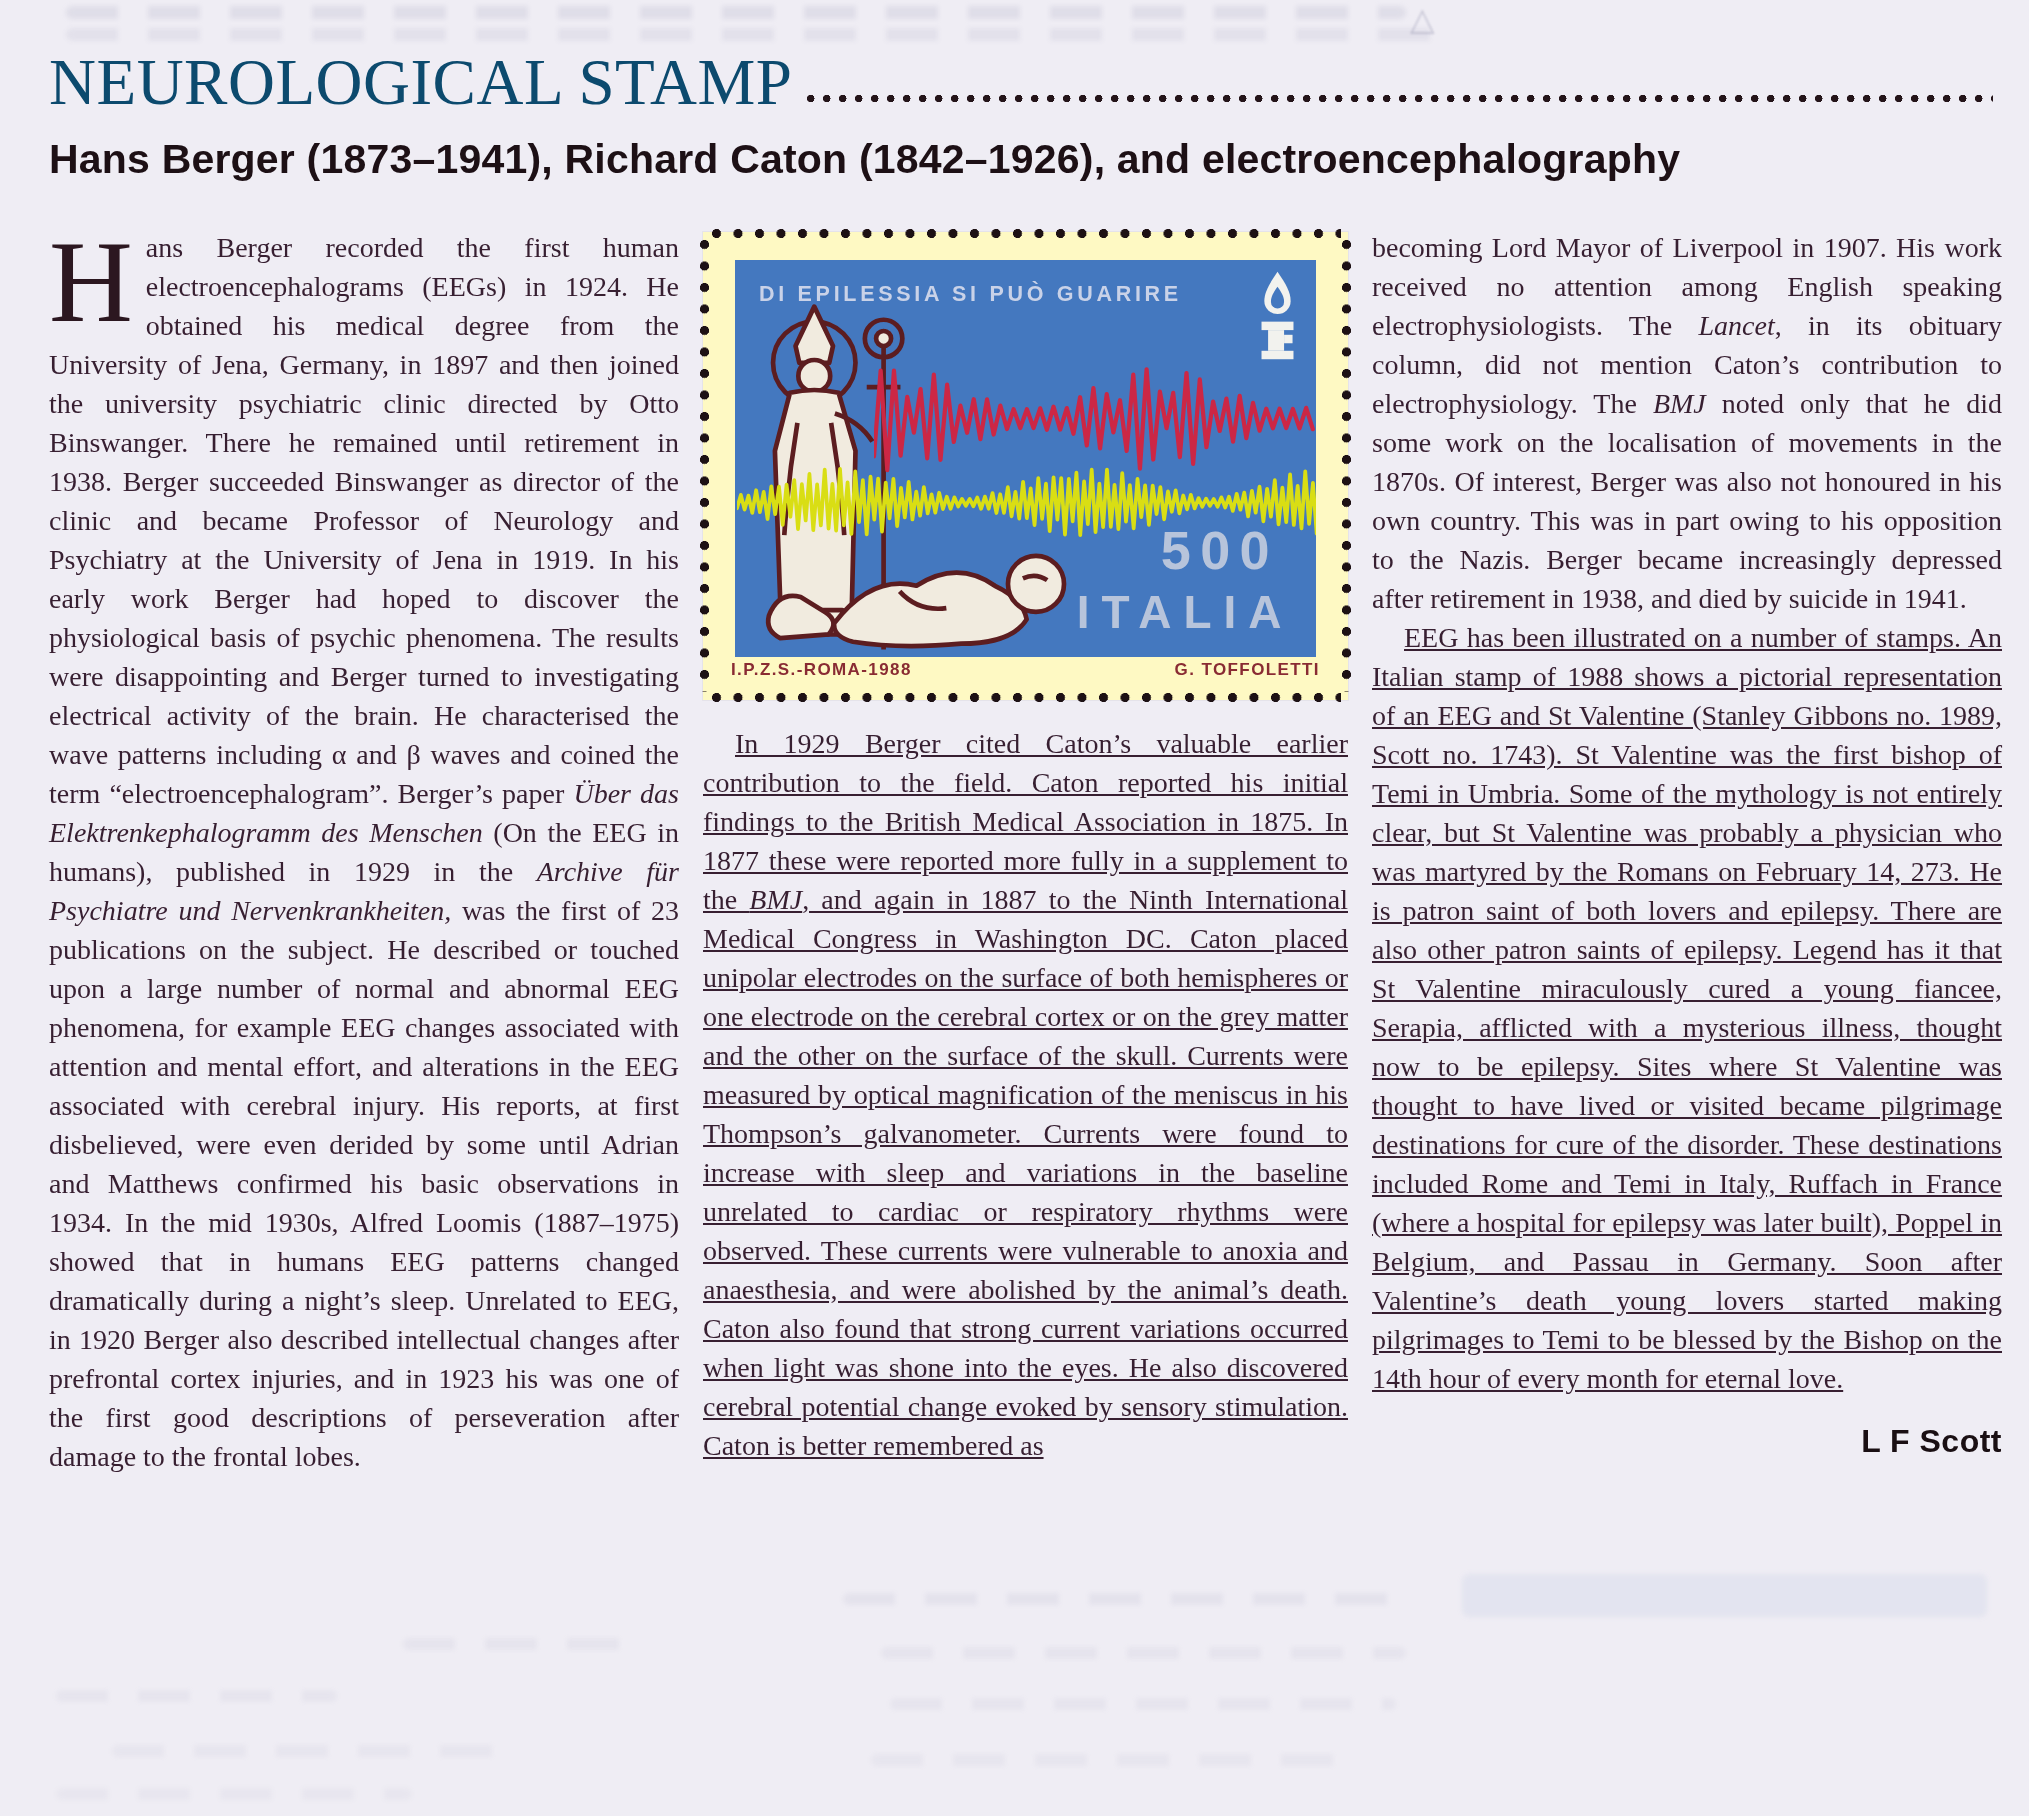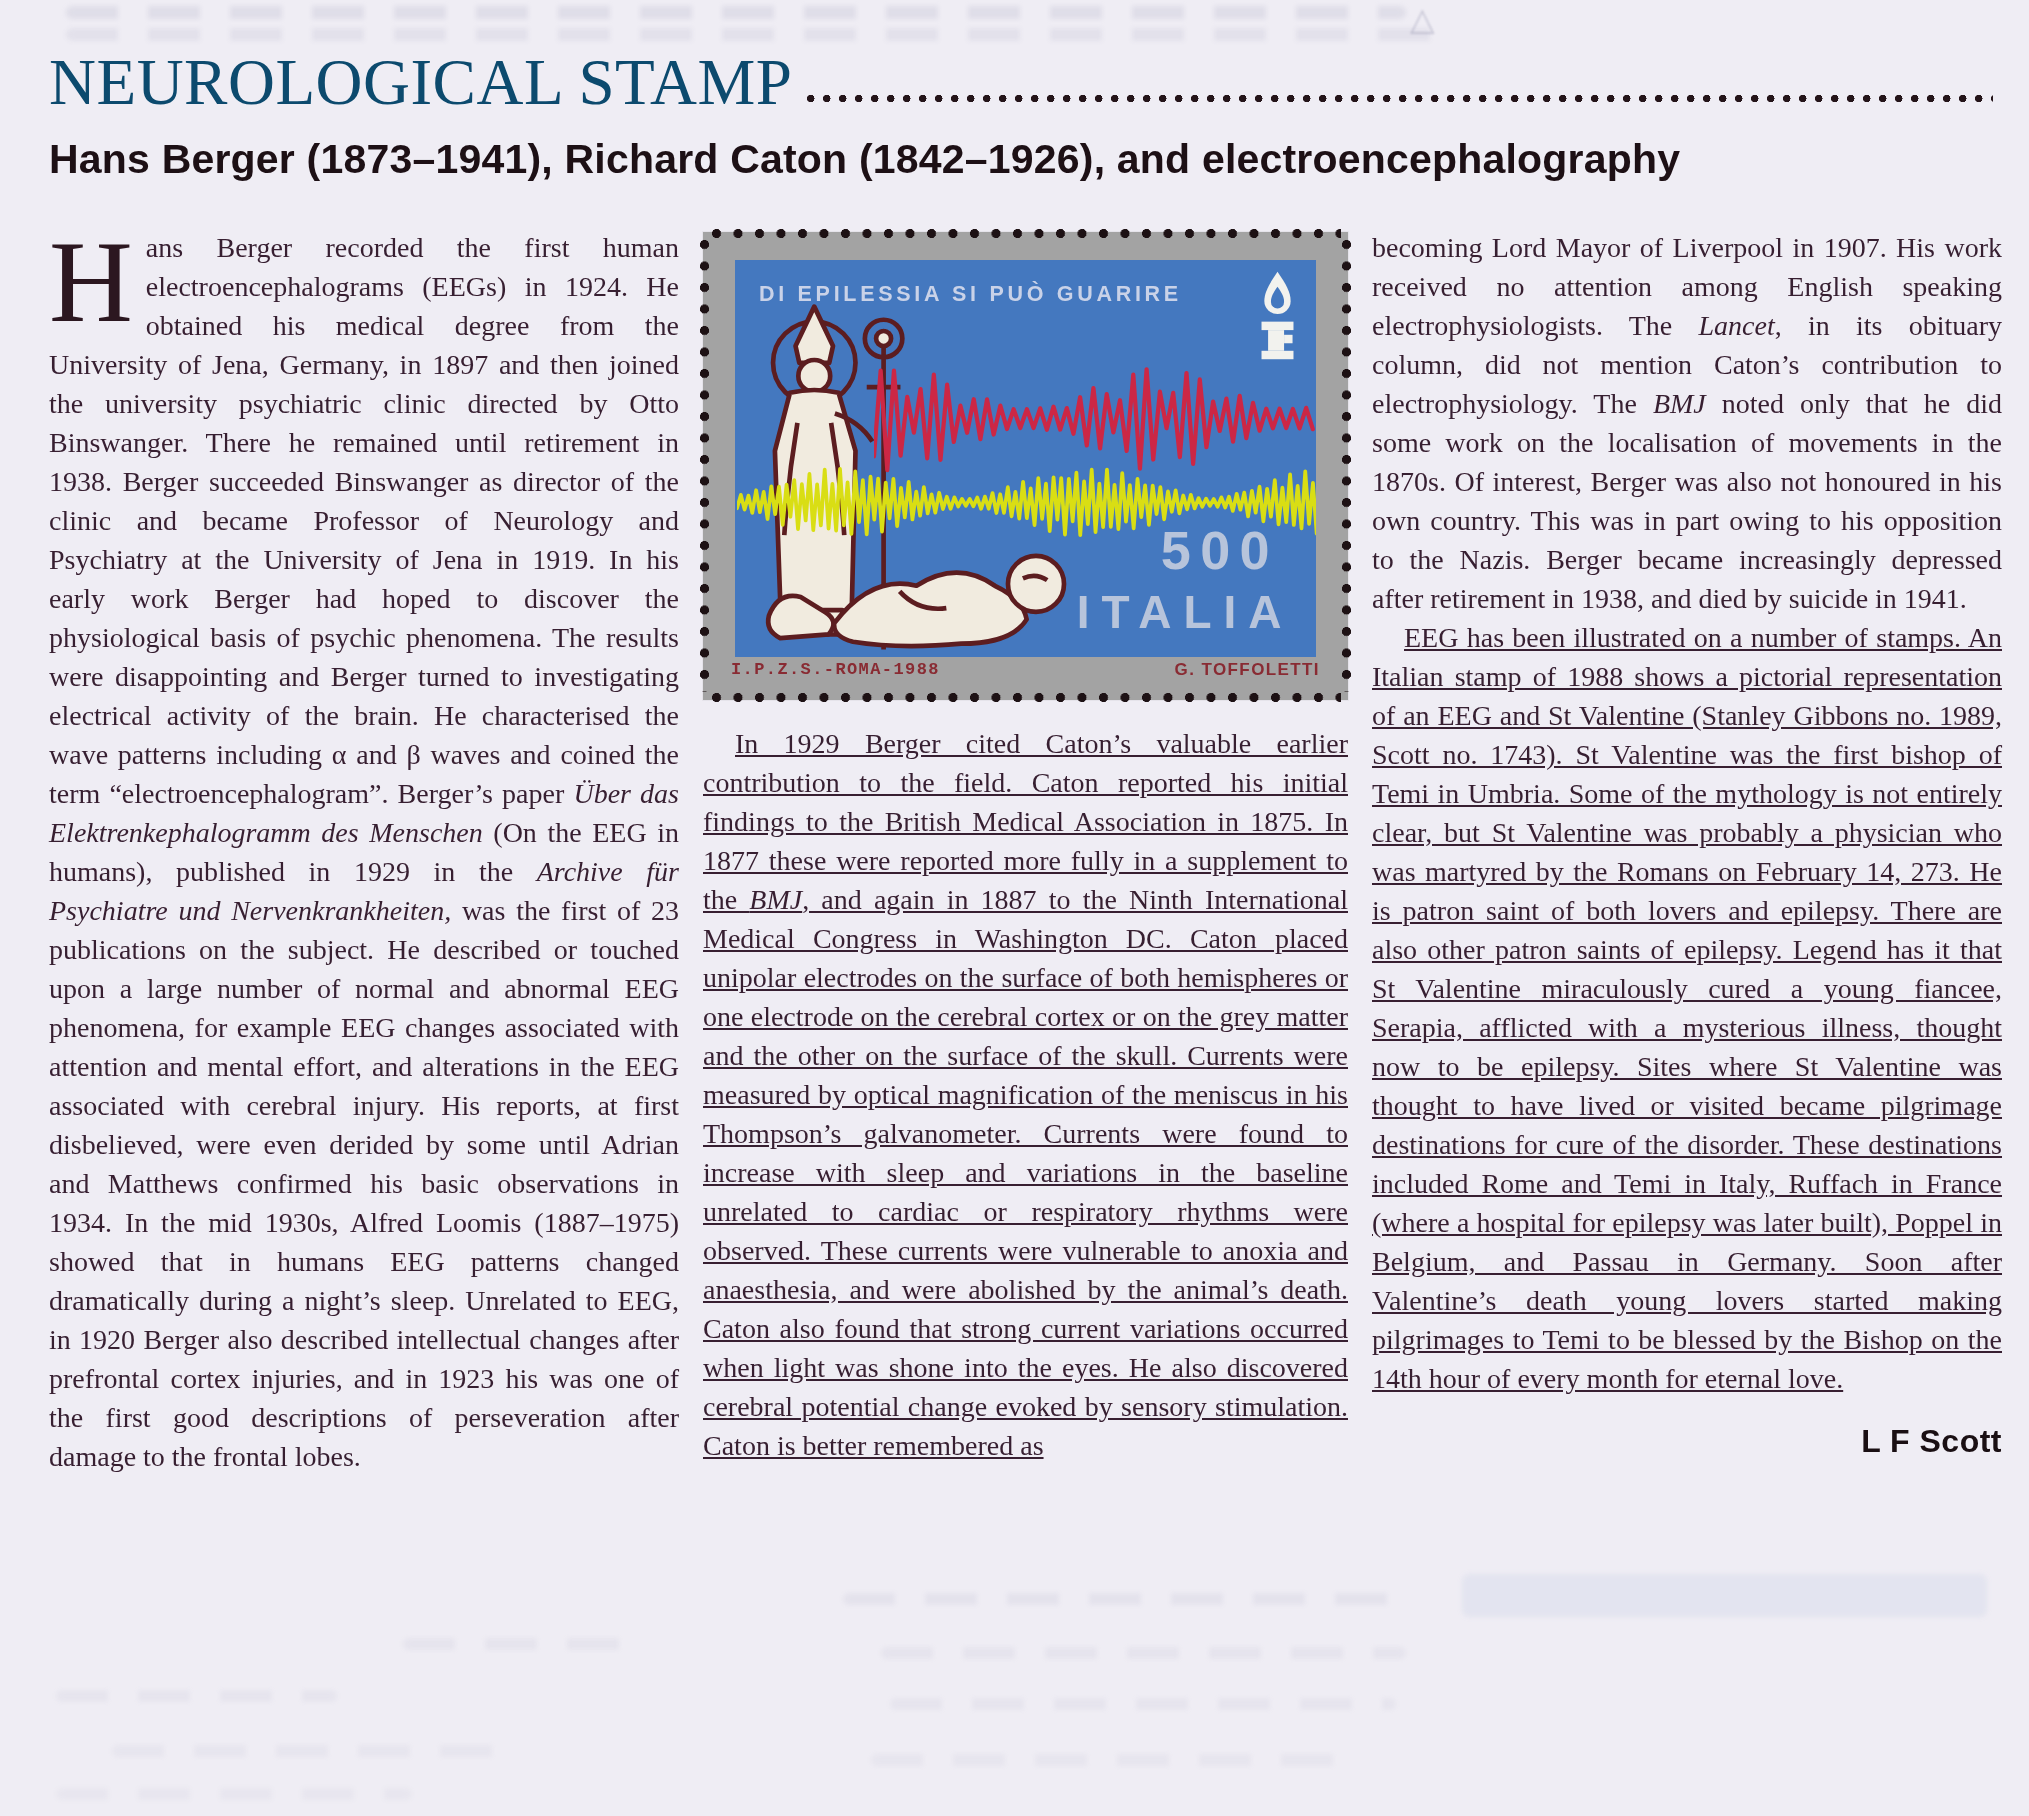--- a/index.html
+++ b/index.html
@@ -19,21 +19,21 @@
   .columns{position:absolute;top:228px;left:49px;width:1953px;
            display:grid;grid-template-columns:1fr 1fr 1fr;column-gap:24px;}
   .col{font-size:28px;line-height:39px;text-align:justify;color:#371f31;}
   .col p{margin:0;}
   .col p.indent{text-indent:32px;text-decoration:underline;}
   .col p + p{margin-top:0px;}
   .dropcap{float:left;font-size:116px;line-height:90px;padding:9.4px 13px 0 0;color:#2c1720;}
   .byline{margin-top:24px;text-align:right;font-family:"Liberation Sans", sans-serif;
           font-weight:bold;font-size:32px;color:#1a0f13;letter-spacing:0.5px;}
   
-  .stamp{position:relative;width:645px;height:468px;margin:3.7px 0 24px 0;background:#a3a3a3;
+  .stamp{position:relative;width:645px;height:468px;margin:3.7px 0 24px 0;background:#fef9c3;
          box-shadow:0 0 0 0.9px rgba(40,30,40,.05);}
   .perf{position:absolute;}
   .perf.h{left:7.5px;right:7.5px;height:11.2px;
           background:radial-gradient(circle 4.7px at 5.6px 5.6px,#1d1114 96%,rgba(29,17,20,0) 100%);
           background-size:21.5px 11.2px;background-repeat:repeat-x;}
   .perf.v{top:7.5px;bottom:7.5px;width:11.2px;
           background:radial-gradient(circle 4.7px at 5.6px 5.6px,#1d1114 96%,rgba(29,17,20,0) 100%);
           background-size:11.2px 21.5px;background-repeat:repeat-y;}
   .perf.top{top:-3.7px;} .perf.bottom{bottom:-3.7px;}
   .perf.left{left:-3.7px;} .perf.right{right:-3.7px;}
@@ -41,21 +41,21 @@
   .slogan{position:absolute;top:15px;left:24px;right:101px;
           font-family:"Liberation Sans", sans-serif;font-weight:bold;font-size:21.5px;
           letter-spacing:3.7px;color:#c9d2e8;}
   .candle{position:absolute;top:9.4px;right:15px;}
   .denom{position:absolute;top:271px;right:37px;font-family:"Liberation Sans", sans-serif;
          font-weight:bold;font-size:54px;letter-spacing:9.4px;color:#b7c4db;}
   .country{position:absolute;top:333px;right:22.5px;font-family:"Liberation Sans", sans-serif;
            font-weight:bold;font-size:46px;letter-spacing:12px;color:#b7c4db;}
   .stamp-mark{position:absolute;bottom:10.3px;font-family:"Liberation Sans", sans-serif;
               font-weight:bold;font-size:17px;letter-spacing:1.4px;color:#892b33;}
-  .mark-left{left:28px;font-family:Liberation Mono, monospace;} .mark-right{right:28px;}
+  .mark-left{left:28px;} .mark-right{right:28px;}
   .wave{position:absolute;}
   
   .ghost{position:absolute;border-radius:7.5px;filter:blur(2.8px);
          background:repeating-linear-gradient(90deg,rgba(148,148,178,.17) 0 52px,rgba(148,148,178,0) 52px 82px);}
   .ghost.blue{background:rgba(130,160,210,.10);}
   .tri{position:absolute;top:0px;left:1410px;font-size:32px;color:rgba(130,130,160,.35);
        font-family:"Liberation Sans", sans-serif;filter:blur(0.9px);}
 </style>
 </head>
 <body>

